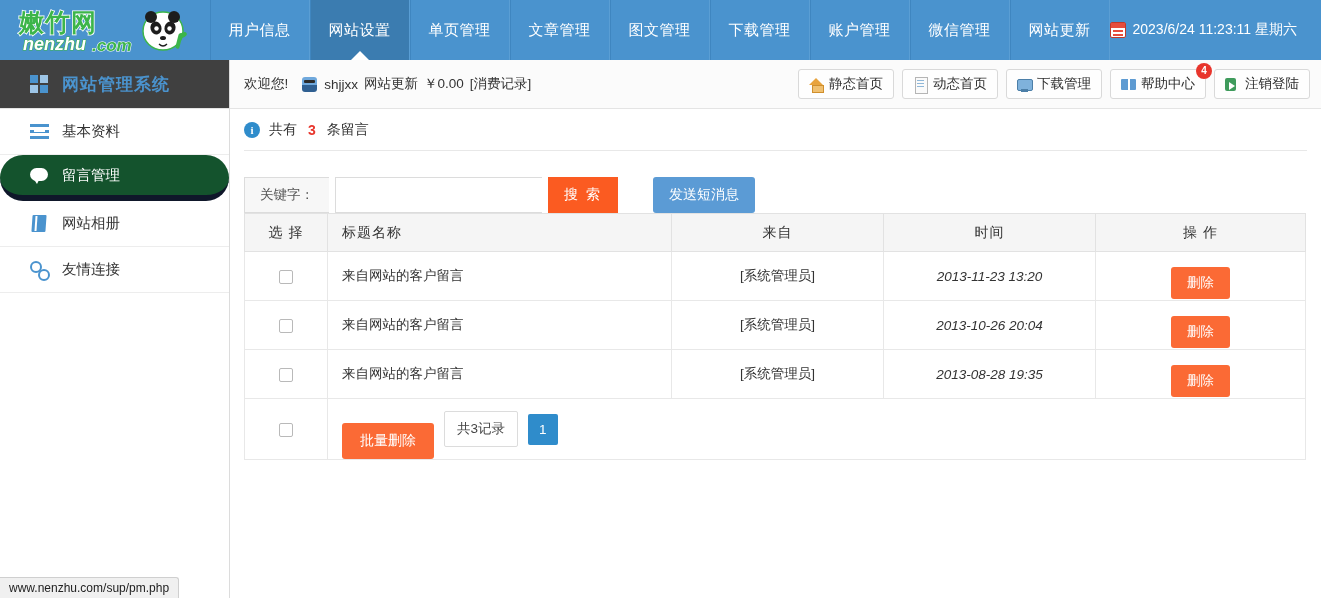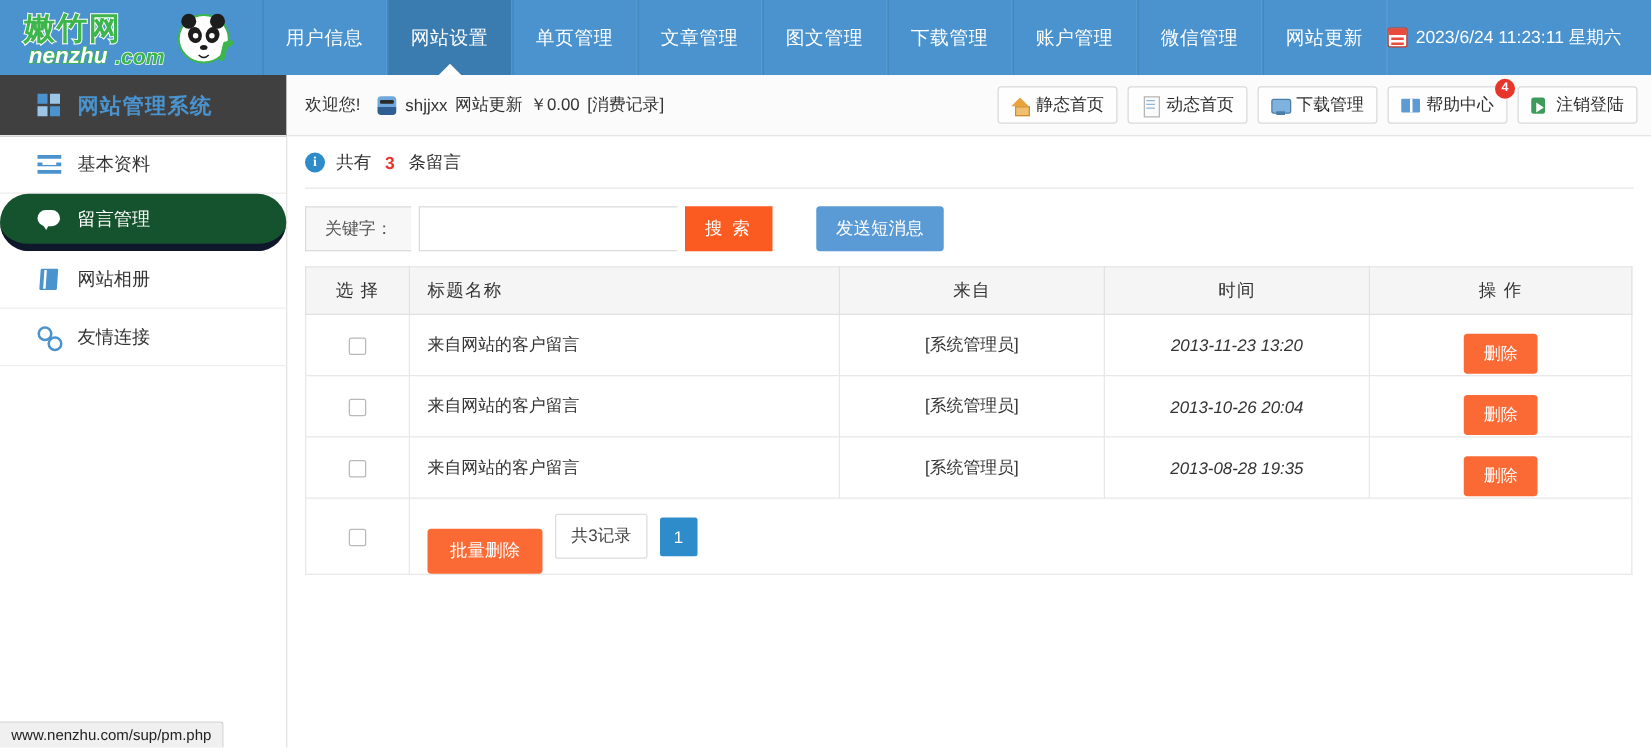--- a/index.html
+++ b/index.html
@@ -369,21 +369,21 @@
     font-size: 11px;
     font-weight: bold;
     display: flex; align-items: center; justify-content: center;
     font-family: "Liberation Serif", serif;
   }
   .info-count { color: #e8352c; font-weight: bold; padding: 0 2px; }
 
   
   .search-row {
     height: 62px;
-    display: flex; align-items: center;
+    display: flex; align-items: flex-end;
     gap: 6px;
     padding-top: 2px;
   }
   .kw-label {
     height: 36px;
     padding: 0 15px;
     display: flex; align-items: center;
     background: #f7f7f7;
     border: 1px solid #dcdcdc;
     border-right: none;

